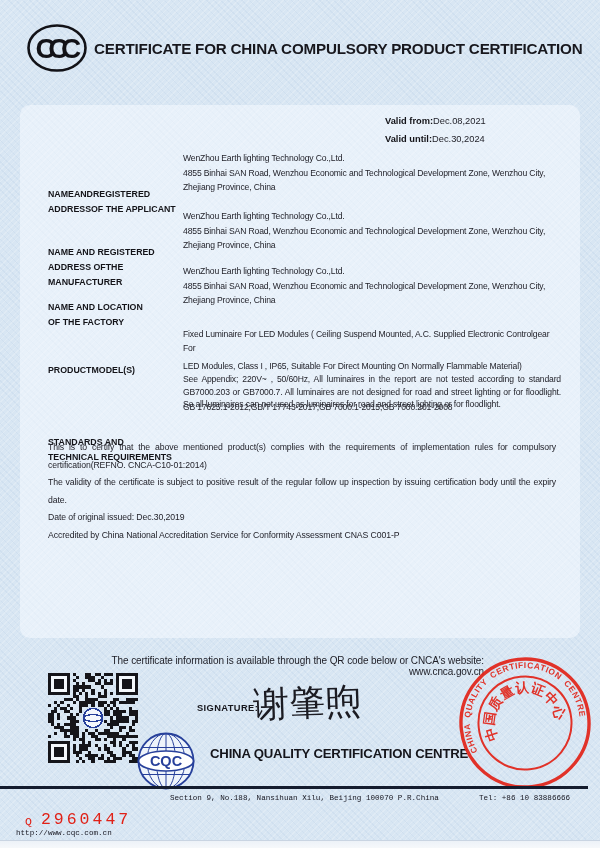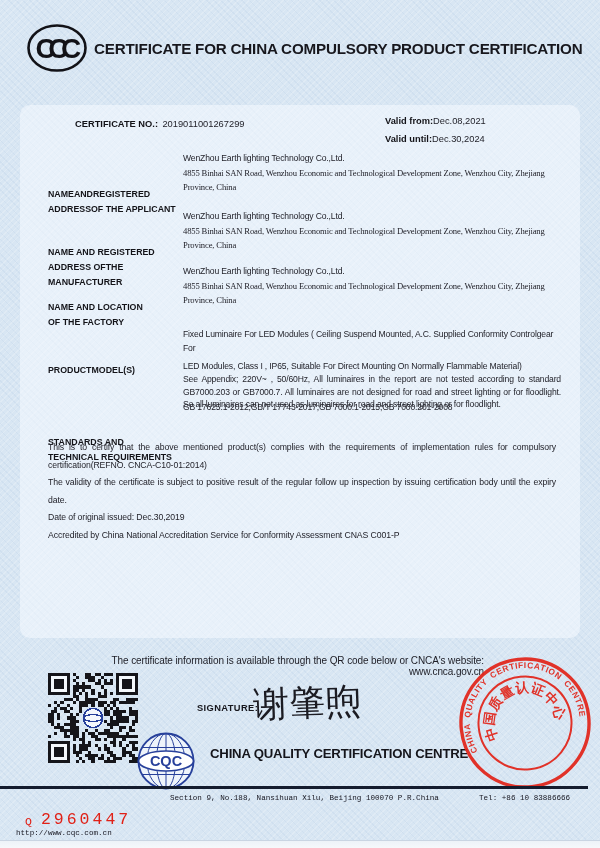--- a/index.html
+++ b/index.html
@@ -22,21 +22,21 @@
   .certno-label{font-weight:bold;color:#131318;}
   .certno-row{position:absolute;left:55px;top:8px;white-space:nowrap;}
   .valid-col{position:absolute;left:365px;top:7px;font-size:9.3px;line-height:18px;white-space:nowrap;}
   .valid-col .lbl{font-weight:bold;color:#131318;}
 
   .sect-label{position:absolute;width:138px;font-size:8.8px;font-weight:bold;line-height:15px;
     white-space:pre-line;color:#131318;}
   .sect-content{position:absolute;left:163px;width:378px;font-size:8.6px;line-height:14px;
     letter-spacing:-0.15px;}
   .sect-label{left:28px;margin-top:36px;}
-  .addr{margin-top:1px;font-family:Liberation Serif, serif;}
+  .addr{margin-top:1px;}
   .pm-intro{margin-bottom:5px;}
   .pm-details{white-space:pre-line;text-align:justify;line-height:12.8px;}
   .statements{position:absolute;left:28px;top:334px;width:508px;font-size:8.7px;line-height:17.5px;
     letter-spacing:-0.1px;text-align:justify;}
   .statements p{margin:0;}
 
   
   .qr-info{position:absolute;left:64px;top:655px;width:420px;text-align:right;font-size:10px;
     color:#1c1c24;letter-spacing:-0.1px;}
   .qr{position:absolute;left:48px;top:673px;width:90px;height:90px;}
@@ -71,24 +71,20 @@
 <div class="page">
 
   <svg class="ccc-logo" viewBox="0 0 62 52">
     <ellipse cx="31" cy="26" rx="28.5" ry="22.5" fill="none" stroke="#121217" stroke-width="2.6"></ellipse>
     <text x="9.5" y="36" font-size="28" font-weight="bold" letter-spacing="-7.5" fill="#121217" font-family="Liberation Sans, sans-serif">CCC</text>
   </svg>
   <div class="title">CERTIFICATE FOR CHINA COMPULSORY PRODUCT CERTIFICATION</div>
 
   <div class="panel">
 
-    <div class="certno-row">
-      <span class="certno-label">CERTIFICATE NO.:</span>
-      <span class="certno-value">2019011001267299</span>
-    </div>
     <div class="valid-col">
       <div><span class="lbl">Valid from:</span><span>Dec.08,2021</span></div>
       <div><span class="lbl">Valid until:</span><span>Dec.30,2024</span></div>
     </div>
 
     <div class="sect-label" style="top:46px">NAMEANDREGISTERED
 ADDRESSOF THE APPLICANT</div>
     <div class="sect-content" style="top:46px">
       <div>WenZhou Earth lighting Technology Co.,Ltd.</div>
       <div class="addr">4855 Binhai SAN Road, Wenzhou Economic and Technological Development Zone, Wenzhou City, Zhejiang Province, China</div>
@@ -104,21 +100,21 @@
 
     <div class="sect-label" style="top:159px">NAME AND LOCATION
 OF THE FACTORY</div>
     <div class="sect-content" style="top:159px">
       <div>WenZhou Earth lighting Technology Co.,Ltd.</div>
       <div class="addr">4855 Binhai SAN Road, Wenzhou Economic and Technological Development Zone, Wenzhou City, Zhejiang Province, China</div>
     </div>
 
     <div class="sect-label" style="top:222px">PRODUCTMODEL(S)</div>
     <div class="sect-content" style="top:222px">
-      <div class="pm-intro">Fixed Luminaire For LED Modules ( Ceiling Suspend Mounted, A.C. Supplied Conformity Controlgear For</div>
+      <div class="pm-intro">Fixed Luminaire For LED Modules ( Ceiling Suspend Mounted, A.C. Supplied Electronic Controlgear For</div>
       <div class="pm-details">LED Modules, Class I , IP65, Suitable For Direct Mounting On Normally Flammable Material)
 See Appendix;  220V~ ,  50/60Hz,  All luminaires in the report are not tested according to standard GB7000.203 or GB7000.7. All luminaires are not designed for road and street lighting or for floodlight. So all luminaires can not used as luminaires for road and street lighting or for floodlight.</div>
     </div>
 
     <div class="sect-label" style="top:294px">STANDARDS AND
 TECHNICAL REQUIREMENTS</div>
     <div class="sect-content" style="top:295px">GB 17625.1-2012;GB/T 17743-2017;GB 7000.1-2015;GB 7000.201-2008</div>
 
     <div class="statements">
       <p>This is to certify that the above mentioned product(s) complies with the requirements of implementation rules for compulsory certification(REFNO. CNCA-C10-01:2014)</p>

